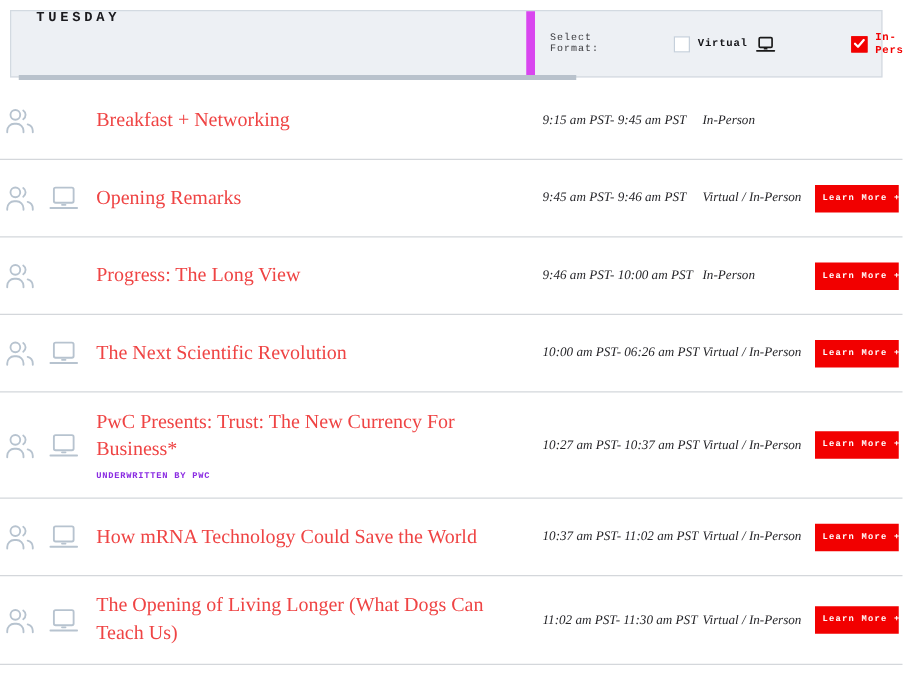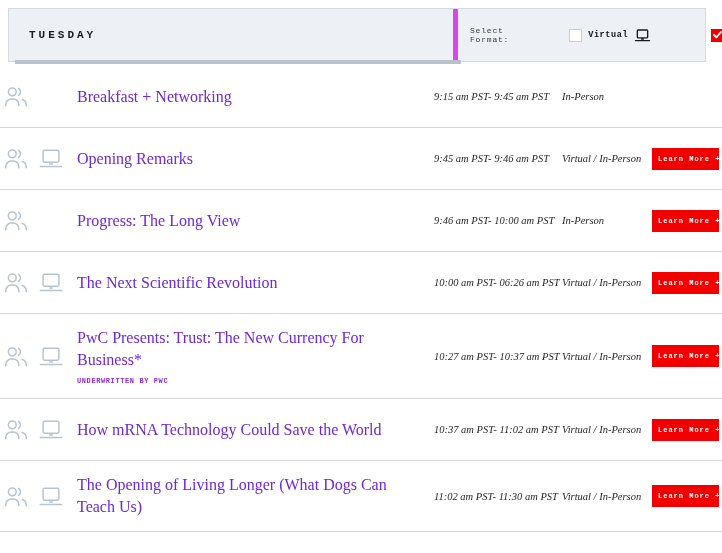--- a/index.html
+++ b/index.html
@@ -3,34 +3,34 @@
 <meta charset="utf-8">
 <style>
   * { margin:0; padding:0; box-sizing:border-box; }
   html,body { width:722px; height:553px; background:#fff; overflow:hidden;
               font-family:"Liberation Sans", sans-serif; }
 
   
   .header {
     position:absolute; left:8px; top:8px; width:698px; height:54px;
     background:var(--header-bg); border:1px solid #D3DAE1;
-    display:flex; align-items:center;
+    display:flex; align-items:flex-start;
   }
   .header-left { padding-left:20px; flex:1 1 auto; }
   .day-label {
     font-family:"Liberation Mono", monospace; font-weight:bold;
     font-size:11px; letter-spacing:3px; color:#1b1b1f;
   }
   .date-label {
     font-family:"Liberation Mono", monospace; font-size:9px;
     letter-spacing:1.5px; color:#2a2a2e; margin-top:2px;
   }
   .header-right {
     height:100%; display:flex; align-items:center; gap:12px;
-    border-left:5px solid #d946ef; padding:0 14px 0 12px; width:252px;
+    border-left:7px solid #d946ef; padding:0 14px 0 12px; width:284px;
   }
   .select-format-label {
     font-family:"Liberation Mono", monospace; font-size:8px;
     letter-spacing:0.8px; color:#3a3a3e;
   }
   .format-option { display:flex; align-items:center; gap:6px; cursor:pointer;margin-left:48px; }
   .checkbox {
     width:13px; height:13px; background:#fff; border:1px solid #C6D0DB;
     display:inline-flex; align-items:center; justify-content:center; flex:0 0 auto;
   }
@@ -55,21 +55,21 @@
     display:flex; align-items:center; min-height:62px;
     border-bottom:1px solid #D4D7DB; padding:13px 0; width:100%;
   }
   .icons-col {
     width:77px; flex:0 0 auto; display:flex; align-items:center;
     gap:9px; padding-left:3px; color:var(--icon-gray);
   }
   .title-col { width:357px; flex:0 0 auto; padding-right:14px; }
   .session-title {
     font-family:"Liberation Serif", serif; font-size:16px;
-    line-height:22px; color:#6d28d9;
+    line-height:22px; color:#ef4444;
   }
   .session-sponsor {
     font-family:"Liberation Mono", monospace; font-weight:bold;
     font-size:7px; letter-spacing:0.6px; color:var(--sponsor-purple);
     margin-top:6px;
   }
   .time-col {
     width:128px; flex:0 0 auto;
     font-family:"Liberation Serif", serif; font-style:italic;
     font-size:10.5px; color:#26262a;

